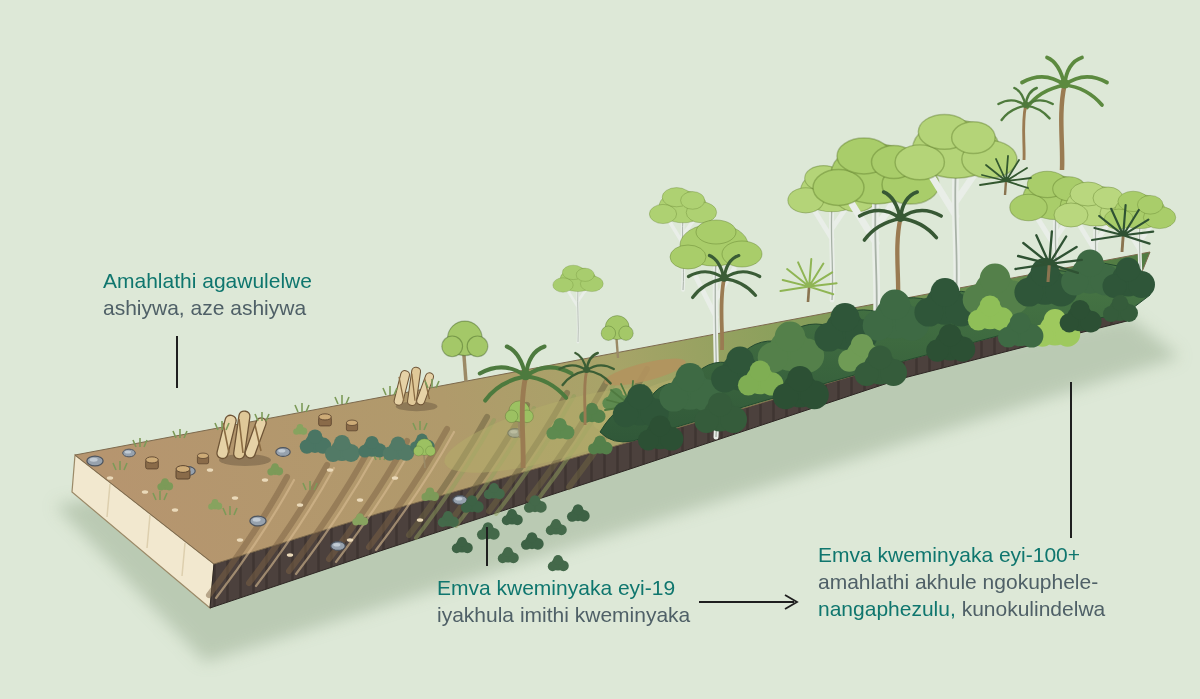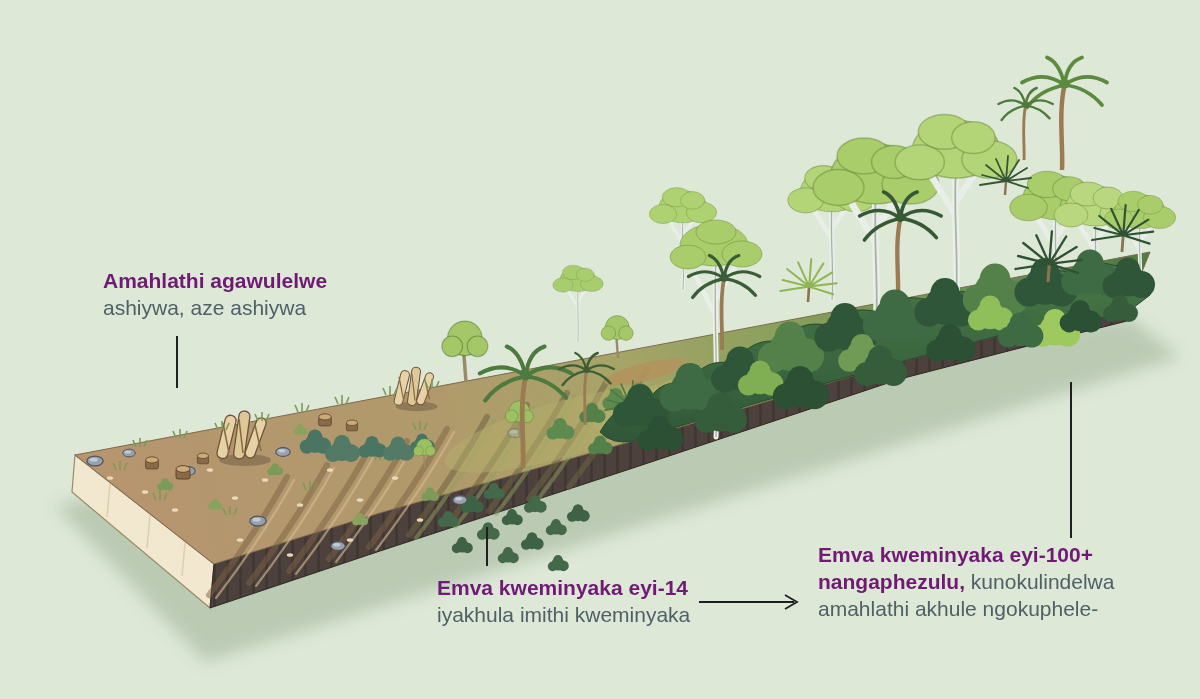--- a/index.html
+++ b/index.html
@@ -1,20 +1,20 @@
 <!DOCTYPE html>
 <html><head>
 <meta charset="utf-8">
 <style>
   html,body{margin:0;padding:0;background:#dde8d7;}
   .stage{position:relative;width:1200px;height:699px;background:#dde8d7;overflow:hidden;
          font-family:"Liberation Sans","DejaVu Sans",sans-serif;}
   .stage svg.illu{position:absolute;left:0;top:0;}
   .label{position:absolute;font-size:21px;line-height:27px;color:#4f6067;white-space:nowrap;}
-  .label .b{font-weight:700;color:#701a75;}
+  .label .b{font-weight:400;color:#0f766e;}
   .pointer{position:absolute;width:2px;background:#1f1f1f;}
   .arrow-wrap{position:absolute;left:697px;top:593px;width:110px;height:18px;}
 </style>
 </head>
 <body>
 
 <div class="stage">
 
   <svg class="illu" width="1200" height="699" viewBox="0 0 1200 699">
     <defs>
@@ -309,34 +309,34 @@
   </svg>
 
   <div class="label" style="left:103px;top:267px;">
     <div class="b">Amahlathi agawulelwe</div>
     <div>ashiywa, aze ashiywa</div>
   </div>
   <div class="pointer" style="left:176px;top:336px;height:52px;"></div>
 
   <div class="pointer" style="left:486px;top:527px;height:39px;"></div>
   <div class="label" style="left:437px;top:574px;">
-    <div class="b">Emva kweminyaka eyi-14</div>
+    <div class="b">Emva kweminyaka eyi-19</div>
     <div>iyakhula imithi kweminyaka</div>
   </div>
 
   <div class="arrow-wrap">
     <svg width="110" height="18" viewBox="0 0 110 18">
       <line x1="2" y1="9" x2="97" y2="9" stroke="#1f1f1f" stroke-width="1.8"></line>
       <path d="M88,2 L100,9 L88,16" fill="none" stroke="#1f1f1f" stroke-width="1.8"></path>
     </svg>
   </div>
 
   <div class="pointer" style="left:1070px;top:382px;height:156px;"></div>
   <div class="label" style="left:818px;top:541px;">
     <div class="b">Emva kweminyaka eyi-100+</div>
+    <div>amahlathi akhule ngokuphele-</div>
     <div>
       <span class="b">nangaphezulu,</span>
       <span>kunokulindelwa</span>
     </div>
-    <div>amahlathi akhule ngokuphele-</div>
   </div>
 
 </div>
 
 </body></html>

